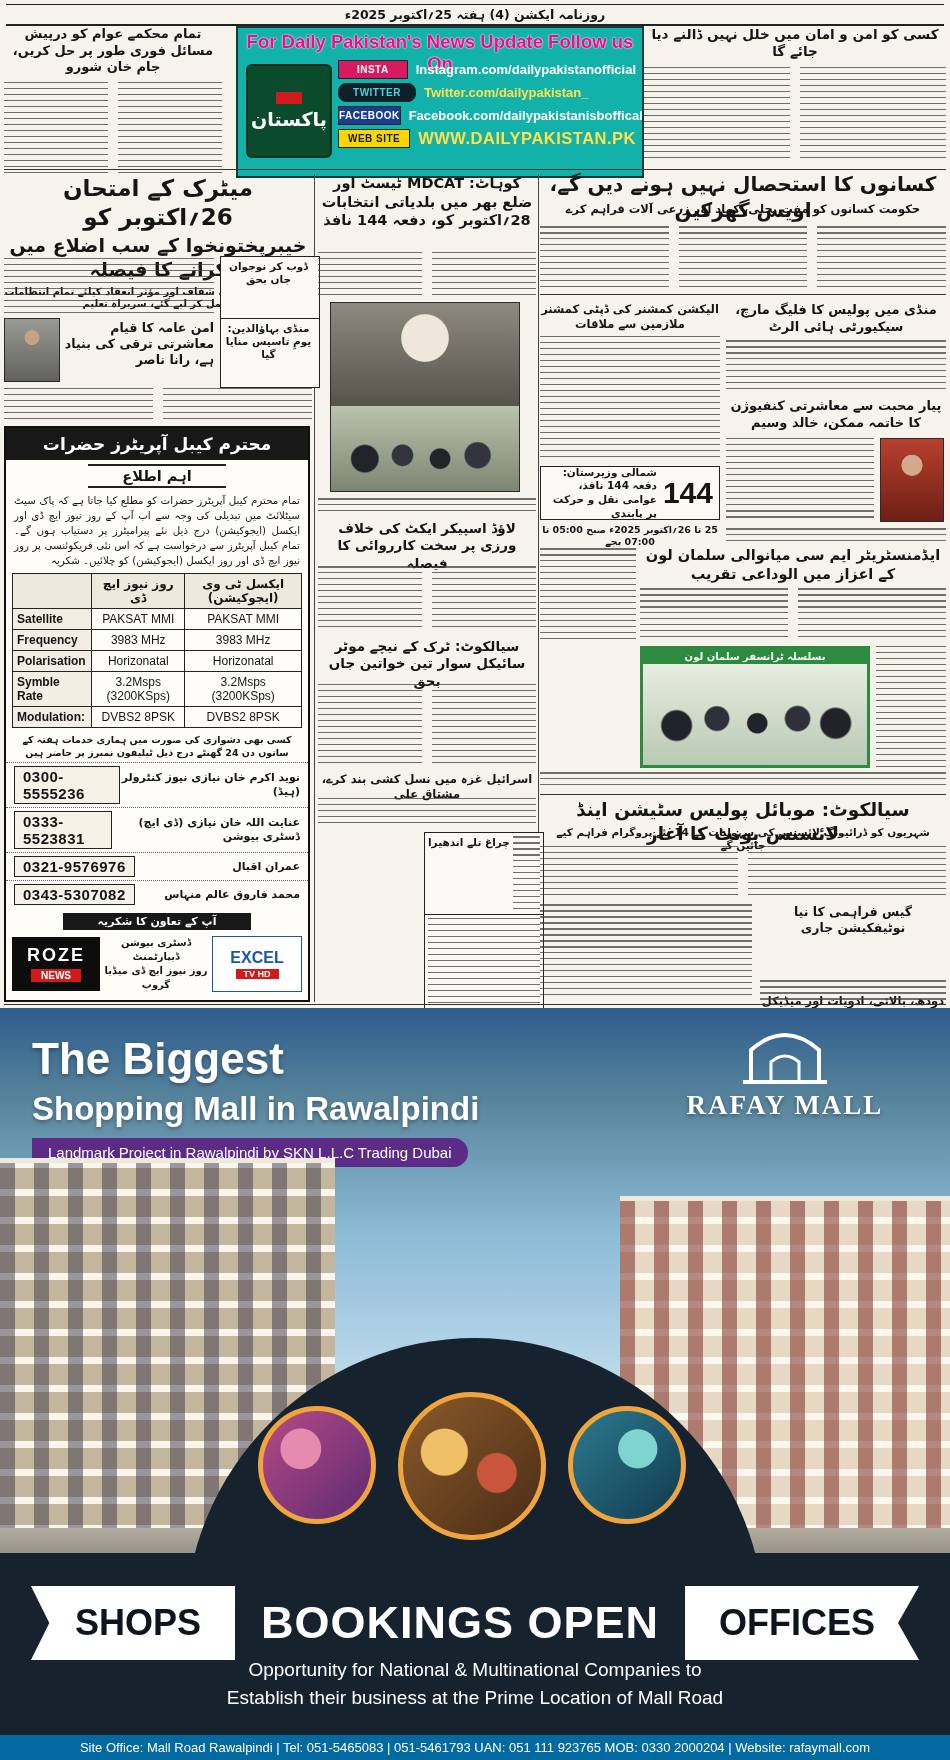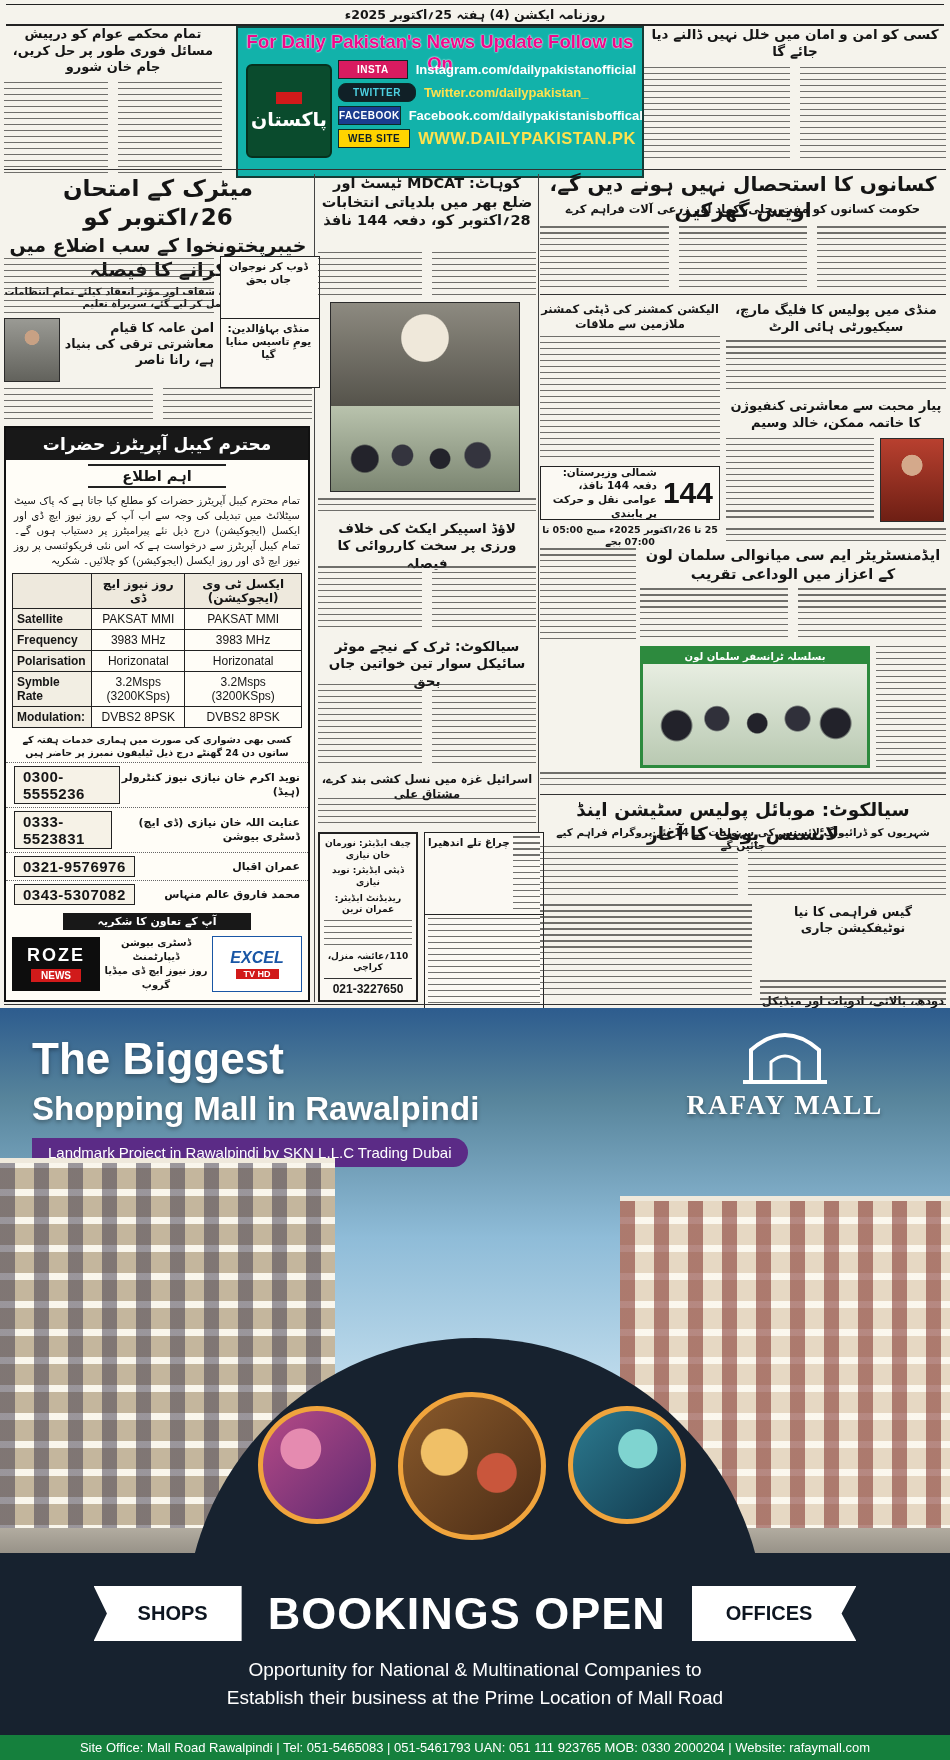--- a/index.html
+++ b/index.html
@@ -60,21 +60,21 @@
   .contact{display:flex;align-items:center;justify-content:space-between;border-top:1px dotted #666;padding:3px 8px;}
   .contact .ph{font-family:"Liberation Sans",sans-serif;font-weight:bold;font-size:15px;letter-spacing:.5px;border:1.5px solid #222;padding:1px 8px;background:#f6f2e7;}
   .contact .nm{direction:rtl;font-weight:bold;font-size:11px;text-align:right;line-height:1.25;}
   .thanks{background:#181818;color:#fff;font-size:11px;font-weight:bold;text-align:center;direction:rtl;width:62%;margin:5px auto 3px;padding:2px 0;}
   .logorow{display:flex;align-items:center;justify-content:space-between;padding:2px 6px 8px;flex:1;}
   .roze{width:88px;height:54px;background:#0d0d0d;display:flex;flex-direction:column;align-items:center;justify-content:center;gap:3px;}
   .roze .r1{color:#fff;font-weight:bold;font-size:18px;letter-spacing:2px;font-family:"Liberation Sans",sans-serif;}
   .roze .r2{background:#d11a1a;color:#fff;font-size:10px;font-weight:bold;padding:1px 10px;font-family:"Liberation Sans",sans-serif;}
   .dept{direction:rtl;text-align:center;font-weight:bold;font-size:10px;line-height:1.4;flex:1;}
   .excel{width:88px;height:54px;background:#fff;border:1.5px solid #1956a5;display:flex;flex-direction:column;align-items:center;justify-content:center;gap:2px;}
-  .excel .e1{color:#1956a5;font-weight:bold;font-style:italic;font-size:16px;font-family:"Liberation Sans",sans-serif;}
+  .excel .e1{color:#1956a5;font-weight:bold;font-size:16px;font-family:"Liberation Sans",sans-serif;}
   .excel .e2{background:#d11a1a;color:#fff;font-size:9px;font-weight:bold;padding:0 8px;font-family:"Liberation Sans",sans-serif;}
   
   .edbox{border:2px solid #222;background:#fbf9f3;padding:4px;display:flex;flex-direction:column;gap:4px;box-sizing:border-box;}
   .edbox .ln{direction:rtl;text-align:center;font-size:9px;font-weight:bold;line-height:1.3;}
   .edbox .phn{font-family:"Liberation Sans",sans-serif;font-weight:bold;font-size:12px;text-align:center;border-top:1px solid #333;padding-top:3px;}
   .n144box{border:1.5px solid #222;display:flex;align-items:center;gap:6px;direction:rtl;padding:3px 6px;background:#fbf9f3;box-sizing:border-box;}
   .n144{font-family:"Liberation Sans",sans-serif;font-weight:bold;font-size:30px;}
   .n144txt{font-size:10.5px;font-weight:bold;line-height:1.3;flex:1;}
   
   .rafay{top:1008px;left:0;width:950px;height:727px;background:linear-gradient(180deg,#2d5c8e 0,#57849b 90px,#8fbcd8 230px,#c6e0ef 400px,#e9f4f9 520px);overflow:hidden;}
@@ -89,26 +89,26 @@
   .bld-r{right:0;top:188px;width:330px;height:364px;background-color:#e6d8c3;
      background-image:repeating-linear-gradient(90deg,rgba(125,45,40,.55) 0 15px,rgba(0,0,0,0) 15px 34px),repeating-linear-gradient(0deg,rgba(252,249,240,.95) 0 7px,rgba(0,0,0,0) 7px 28px);}
   .ground{left:0;right:0;top:520px;height:40px;background:linear-gradient(#b2aca0,#88837a);}
   .dome{left:185px;top:330px;width:580px;height:300px;background:#17222f;border-radius:290px 290px 0 0;}
   .navy{left:0;top:545px;width:950px;height:182px;background:#17222f;}
   .circ{border-radius:50%;border:5px solid #f0a43c;box-sizing:border-box;}
   .c1{left:258px;top:398px;width:118px;height:118px;background:radial-gradient(circle at 35% 35%,#e58bb0 20%,rgba(0,0,0,0) 21%),linear-gradient(135deg,#b64a86,#5e2a72);}
   .c2{left:398px;top:384px;width:148px;height:148px;background:radial-gradient(circle at 30% 40%,#f0c067 18%,rgba(0,0,0,0) 19%),radial-gradient(circle at 68% 55%,#c9563c 16%,rgba(0,0,0,0) 17%),linear-gradient(135deg,#8a5a2b,#4a2c16);}
   .c3{left:568px;top:398px;width:118px;height:118px;background:radial-gradient(circle at 60% 35%,#7fd4d0 20%,rgba(0,0,0,0) 21%),linear-gradient(135deg,#2c7a8f,#123a4e);}
   .ribbon{left:0;top:578px;width:950px;display:flex;align-items:center;justify-content:center;gap:26px;}
-  .ribL,.ribR{background:#fff;color:#0d1520;font-weight:bold;font-size:20px;padding:16px 34px;font-family:"Liberation Sans",sans-serif;}
+  .ribL,.ribR{background:#fff;color:#0d1520;font-weight:bold;font-size:36px;padding:16px 34px;font-family:"Liberation Sans",sans-serif;}
   .ribL{clip-path:polygon(0 0,100% 0,100% 100%,0 100%,9% 50%);padding-left:44px;}
   .ribR{clip-path:polygon(0 0,100% 0,91% 50%,100% 100%,0 100%);padding-right:44px;}
   .ribC{color:#fff;font-weight:bold;font-size:45px;letter-spacing:1px;font-family:"Liberation Sans",sans-serif;}
   .rftag{left:0;top:648px;width:950px;text-align:center;color:#fff;font-size:19px;line-height:1.45;font-family:"Liberation Sans",sans-serif;}
-  .sitefoot{top:1735px;left:0;width:950px;height:25px;background:#15803d;color:#fff;display:flex;align-items:center;justify-content:center;font-size:13px;font-family:"Liberation Sans",sans-serif;}
+  .sitefoot{top:1735px;left:0;width:950px;height:25px;background:#0369a1;color:#fff;display:flex;align-items:center;justify-content:center;font-size:13px;font-family:"Liberation Sans",sans-serif;}
 </style>
 </head>
 <body>
 
 <div id="page">
 
   <div class="abs dateline ctr rtl">روزنامہ ایکشن (4)  ہفتہ 25؍اکتوبر 2025ء</div>
 
   <div class="abs" style="top:26px;right:4px;width:302px;height:140px;">
     <div class="hl rtl ctr" style="font-size:13.5px;">کسی کو امن و امان میں خلل نہیں ڈالنے دیا جائے گا</div>
@@ -268,28 +268,20 @@
     <div class="stripes"></div>
   </div>
   <div class="abs hl rtl ctr" style="top:638px;left:318px;width:218px;font-size:13.5px;">سیالکوٹ: ٹرک کے نیچے موٹر سائیکل سوار تین خواتین جاں بحق</div>
   <div class="abs cols" style="top:684px;left:318px;width:218px;height:82px;">
     <div class="stripes"></div>
     <div class="stripes"></div>
   </div>
   <div class="abs hl rtl ctr" style="top:772px;left:318px;width:218px;font-size:11.5px;">اسرائیل غزہ میں نسل کشی بند کرے، مشتاق علی</div>
   <div class="abs stripes" style="top:798px;left:318px;width:218px;height:28px;"></div>
 
-  <div class="abs edbox" style="top:832px;left:318px;width:100px;height:170px;">
-    <div class="ln">چیف ایڈیٹر: نورمان خان نیازی</div>
-    <div class="ln">ڈپٹی ایڈیٹر: نوید نیازی</div>
-    <div class="ln">ریذیڈنٹ ایڈیٹر: عمران ترین</div>
-    <div class="stripes" style="flex:1;"></div>
-    <div class="ln">110؍عائشہ منزل، کراچی</div>
-    <div class="phn">021-3227650</div>
-  </div>
   <div class="abs mini" style="top:832px;left:424px;width:112px;height:76px;">
     <div class="t">چراغ تلے اندھیرا</div>
     <div class="stripes"></div>
   </div>
   <div class="abs mini" style="top:914px;left:424px;width:112px;height:88px;">
     <div class="stripes"></div>
   </div>
 
   <div class="abs hl rtl ctr" style="top:172px;left:540px;width:406px;font-size:20px;">کسانوں کا استحصال نہیں ہونے دیں گے، اویس گھرکین</div>
   <div class="abs hl rtl ctr" style="top:202px;left:540px;width:406px;font-size:11.5px;">حکومت کسانوں کو مفت بجلی، کھاد اور زرعی آلات فراہم کرے</div>

